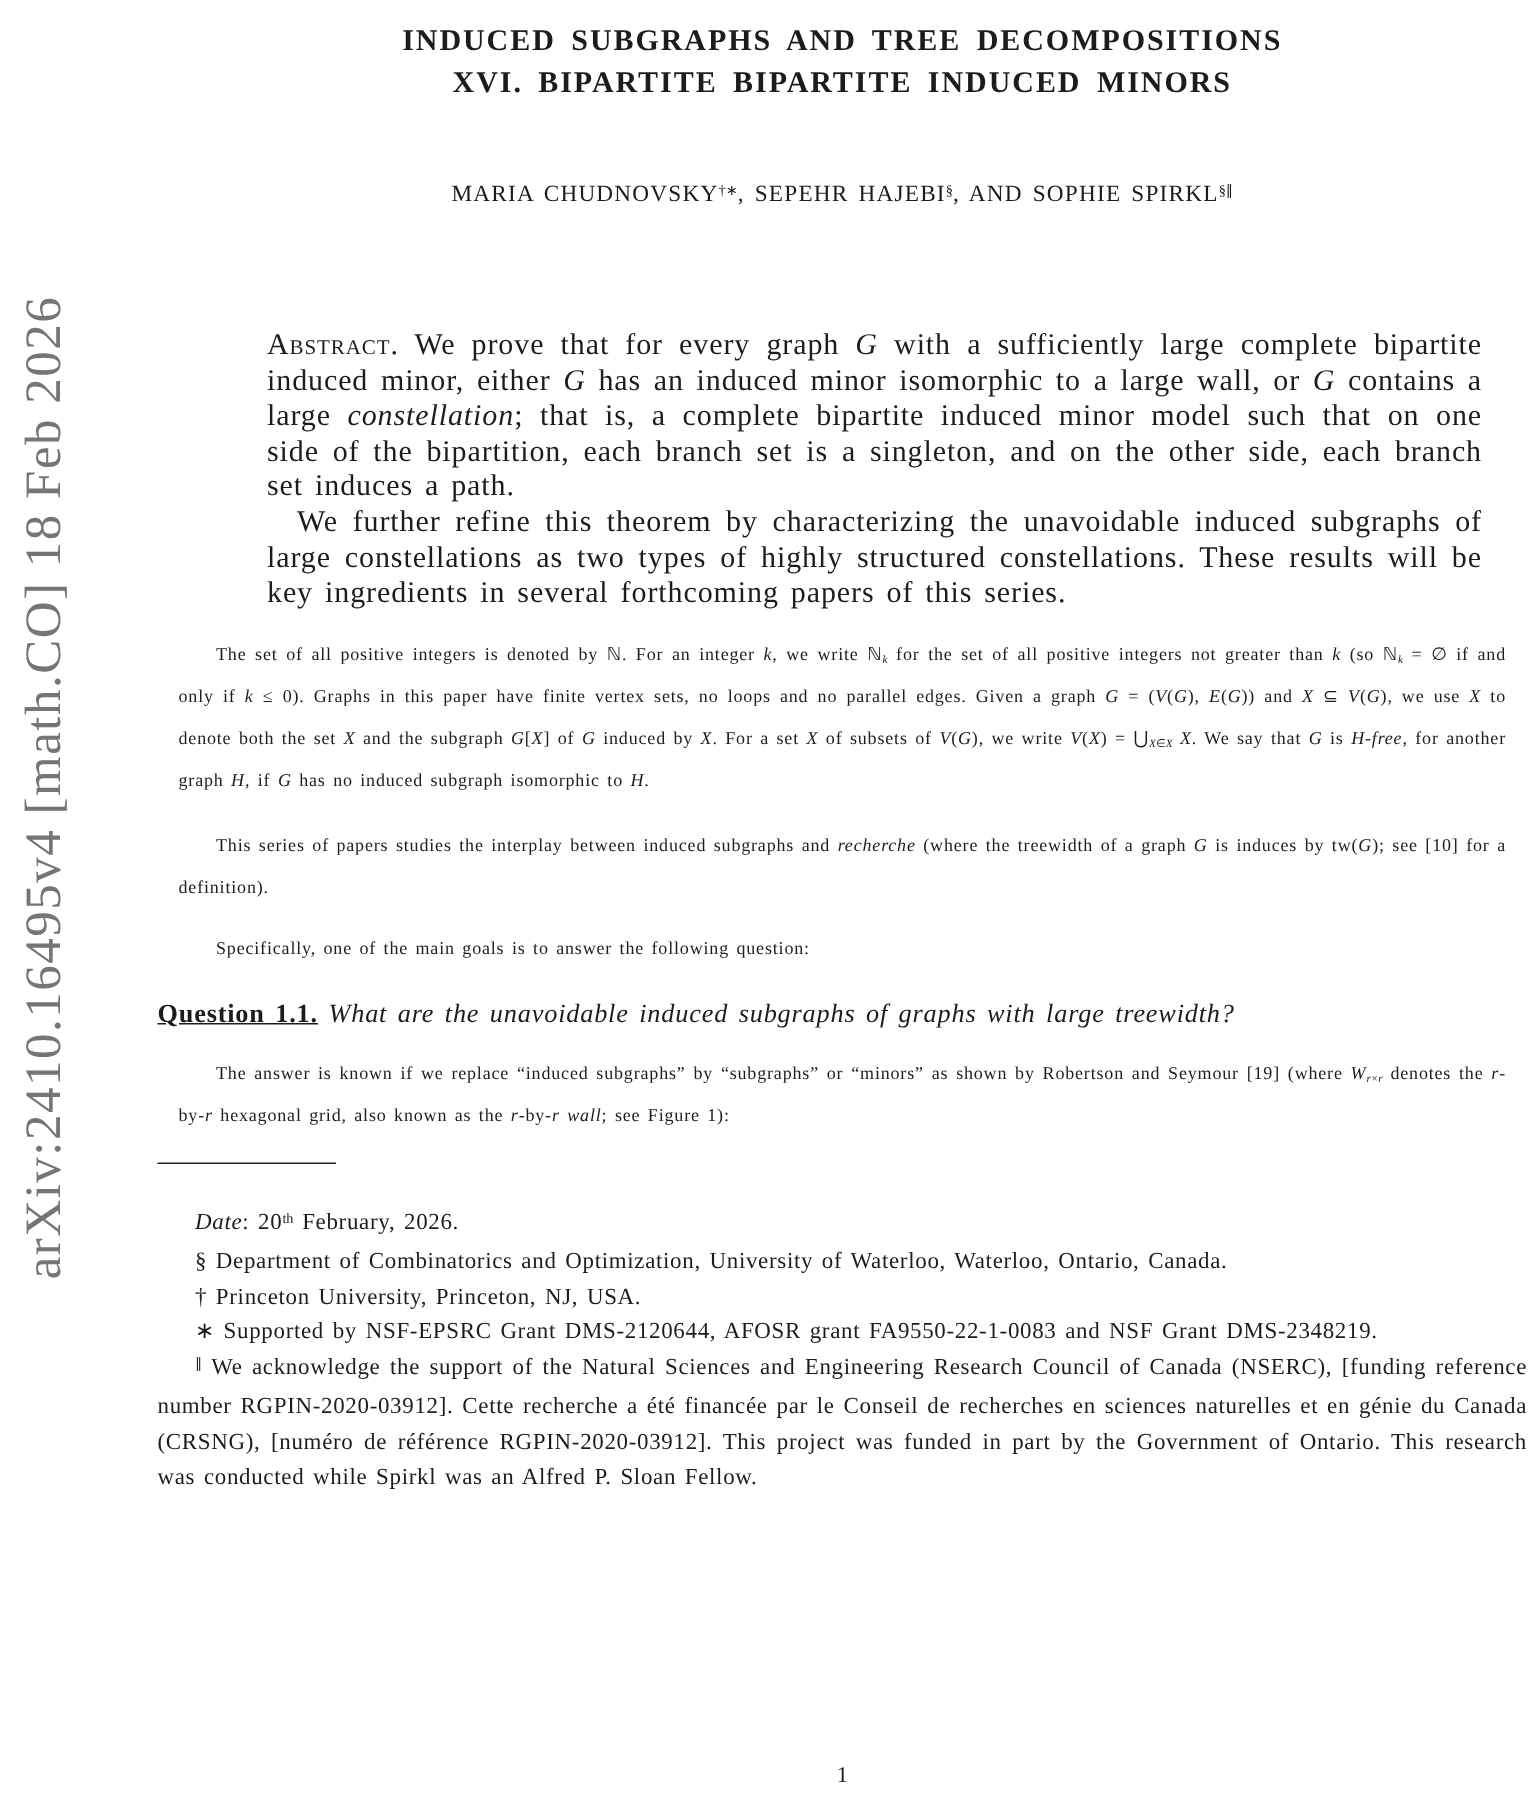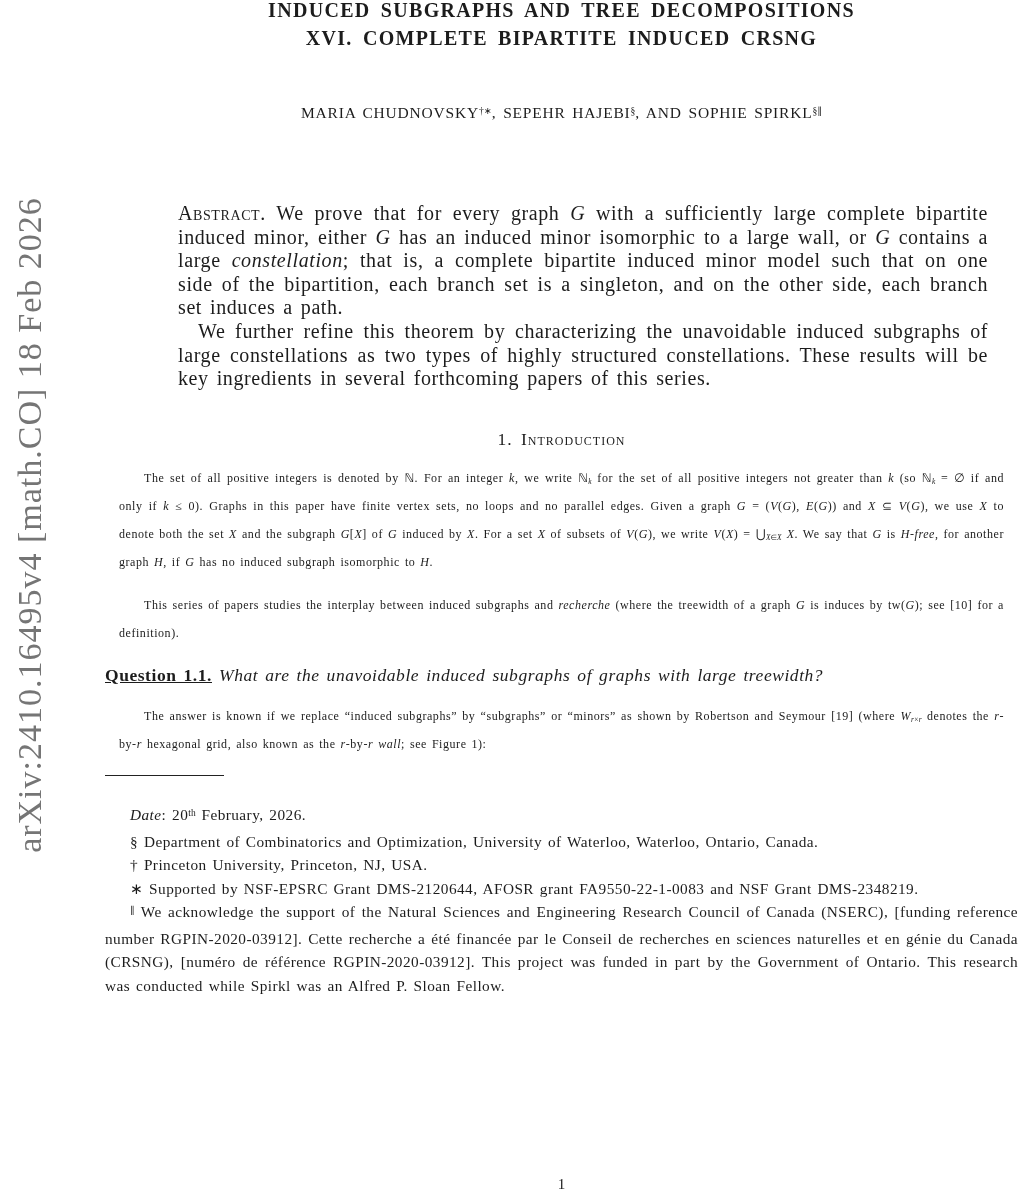--- a/index.html
+++ b/index.html
@@ -1,20 +1,20 @@
 <!DOCTYPE html>
 <html><head>
 <meta charset="utf-8">
 <style>
   html,body { margin:0; padding:0; background:#ffffff; }
   .page {
     position: relative; width: 1020px; height: 1200px; background: #ffffff;
     font-family: "Liberation Serif", serif; color: #1c1c1c; overflow: hidden;
   }
-  .content { position: absolute; left: 105px; top: 0; width: 913px; }
+  .content { position: absolute; left: 105px; top: 17px; width: 913px; }
 
   .title { margin-top: -4px; text-align: center; font-weight: bold;
            font-size: 20px; line-height: 28px; letter-spacing: 1.3px; word-spacing: 4px; }
   .authors { margin-top: 52px; text-align: center; font-size: 15.5px;
              letter-spacing: 0.8px; word-spacing: 2px; }
 
   .abstract { margin: 80px 30px 0 73px; font-size: 20px; line-height: 23.6px;
               text-align: justify; letter-spacing: 0.6px; word-spacing: 0.12em; }
   .abstract p { margin: 0; }
   .abstract p.ind { text-indent: 20px; }
@@ -56,34 +56,34 @@
 <body>
 
 <div class="page">
 
   <div class="stamp">arXiv:2410.16495v4 [math.CO] 18 Feb 2026</div>
 
   <div class="content">
 
     <div class="title">
       <div>INDUCED SUBGRAPHS AND TREE DECOMPOSITIONS</div>
-      <div>XVI. COMPLETE BIPARTITE INDUCED CRSNG</div>
+      <div>XVI. BIPARTITE BIPARTITE INDUCED MINORS</div>
     </div>
 
     <div class="authors"><span>MARIA CHUDNOVSKY</span><span class="sup">†∗</span><span>, SEPEHR HAJEBI</span><span class="sup">§</span><span>, AND SOPHIE SPIRKL</span><span class="sup">§∥</span></div>
 
     <div class="abstract">
       <p><span class="sc">Abstract.</span><span>  We prove that for every graph </span><span class="m">G</span><span> with a sufficiently large complete bipartite induced minor, either </span><span class="m">G</span><span> has an induced minor isomorphic to a large wall, or </span><span class="m">G</span><span> contains a large </span><span class="it">constellation</span><span>; that is, a complete bipartite induced minor model such that on one side of the bipartition, each branch set is a singleton, and on the other side, each branch set induces a path.</span></p>
       <p class="ind"><span>We further refine this theorem by characterizing the unavoidable induced subgraphs of large constellations as two types of highly structured constellations. These results will be key ingredients in several forthcoming papers of this series.</span></p>
     </div>
 
-    <h2 class="section-heading">1. Introduction</h2>
 
     <p class="bodyp mt15 sym"><span>The set of all positive integers is denoted by ℕ. For an integer </span><span class="m">k</span><span>, we write ℕ</span><span class="m sub">k</span><span> for the set of all positive integers not greater than </span><span class="m">k</span><span> (so ℕ</span><span class="m sub">k</span><span> = ∅ if and only if </span><span class="m">k</span><span> ≤ 0). Graphs in this paper have finite vertex sets, no loops and no parallel edges. Given a graph </span><span class="m">G</span><span> = (</span><span class="m">V</span><span>(</span><span class="m">G</span><span>), </span><span class="m">E</span><span>(</span><span class="m">G</span><span>)) and </span><span class="m">X</span><span> ⊆ </span><span class="m">V</span><span>(</span><span class="m">G</span><span>), we use </span><span class="m">X</span><span> to denote both the set </span><span class="m">X</span><span> and the subgraph </span><span class="m">G</span><span>[</span><span class="m">X</span><span>] of </span><span class="m">G</span><span> induced by </span><span class="m">X</span><span>. For a set </span><span class="m">X</span><span> of subsets of </span><span class="m">V</span><span>(</span><span class="m">G</span><span>), we write </span><span class="m">V</span><span>(</span><span class="m">X</span><span>) = ⋃</span><span class="m sub">X∈X</span><span> </span><span class="m">X</span><span>. We say that </span><span class="m">G</span><span> is </span><span class="m">H</span><span class="it">-free</span><span>, for another graph </span><span class="m">H</span><span>, if </span><span class="m">G</span><span> has no induced subgraph isomorphic to </span><span class="m">H</span><span>.</span></p>
     <p class="bodyp mt16"><span>This series of papers studies the interplay between induced subgraphs and </span><span class="it">recherche</span><span> (where the treewidth of a graph </span><span class="m">G</span><span> is induces by tw(</span><span class="m">G</span><span>); see [10] for a definition).</span></p>
+    <p class="bodyp"><span>Specifically, one of the main goals is to answer the following question:</span></p>
 
     <p class="question"><span class="qlabel">Question 1.1.</span><span><span class="it"> What are the unavoidable induced subgraphs of graphs with large treewidth?</span></span></p>
 
     <p class="bodyp mt13"><span>The answer is known if we replace “induced subgraphs” by “subgraphs” or “minors” as shown by Robertson and Seymour [19] (where </span><span class="m">W</span><span class="m sub">r×r</span><span> denotes the </span><span class="m">r</span><span>-by-</span><span class="m">r</span><span> hexagonal grid, also known as the </span><span class="m">r</span><span>-by-</span><span class="m">r</span><span> </span><span class="it">wall</span><span>; see Figure 1):</span></p>
 
     <div class="fnrule"></div>
 
     <div class="footnotes">
       <p><span class="it">Date</span><span>: 20</span><span class="sup">th</span><span> February, 2026.</span></p>
       <p><span>§ Department of Combinatorics and Optimization, University of Waterloo, Waterloo, Ontario, Canada.</span></p>

